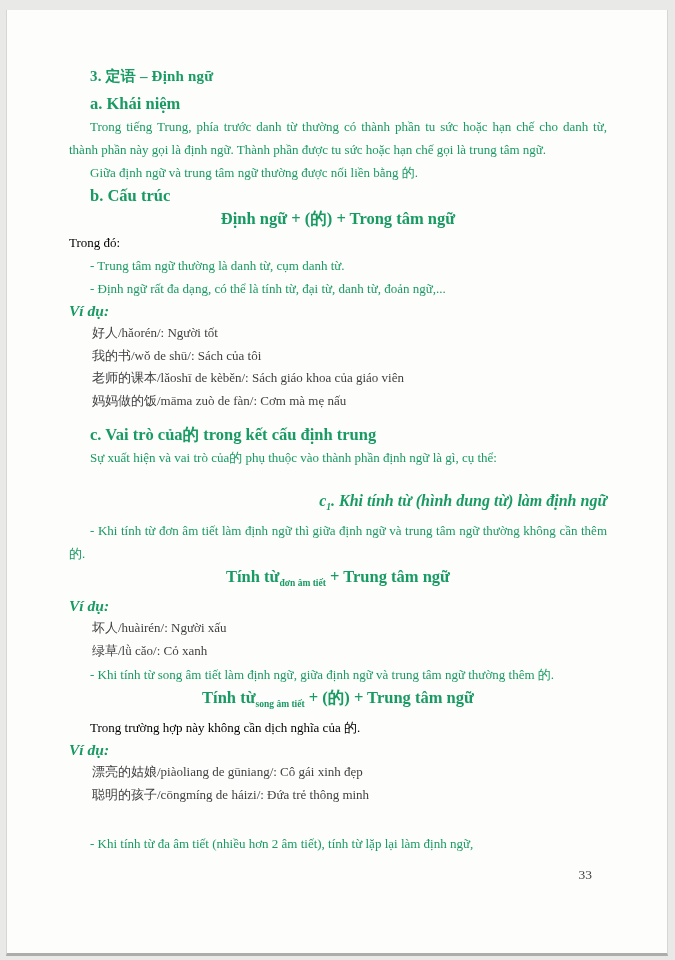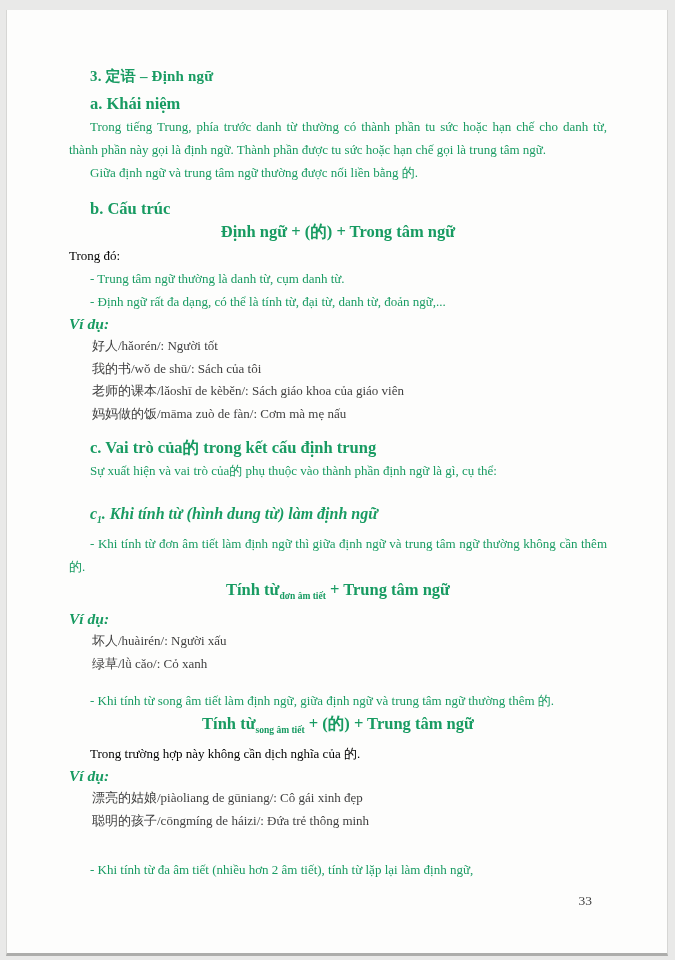--- a/index.html
+++ b/index.html
@@ -70,23 +70,24 @@
     vertical-align: -4px;
     letter-spacing: 0;
   }
   .c1-heading {
     color: #189b62;
     font-weight: bold;
     font-style: italic;
     font-size: 16px;
     line-height: 23px;
     margin-left: 21px;
+    text-align: right;
   }
   .gap-sm { margin-top: 12px; }
-  .gap-md { margin-top: 14px; }
+  .gap-md { margin-top: 1px; }
   .gap-lg { margin-top: 20px; }
   .gap-xl { margin-top: 26px; }
   .nowrap { white-space: nowrap; }
   .page-number {
     color: #3d3d3d;
     font-size: 13.5px;
     text-align: right;
     margin-top: 12px;
     margin-right: 15px;
   }

